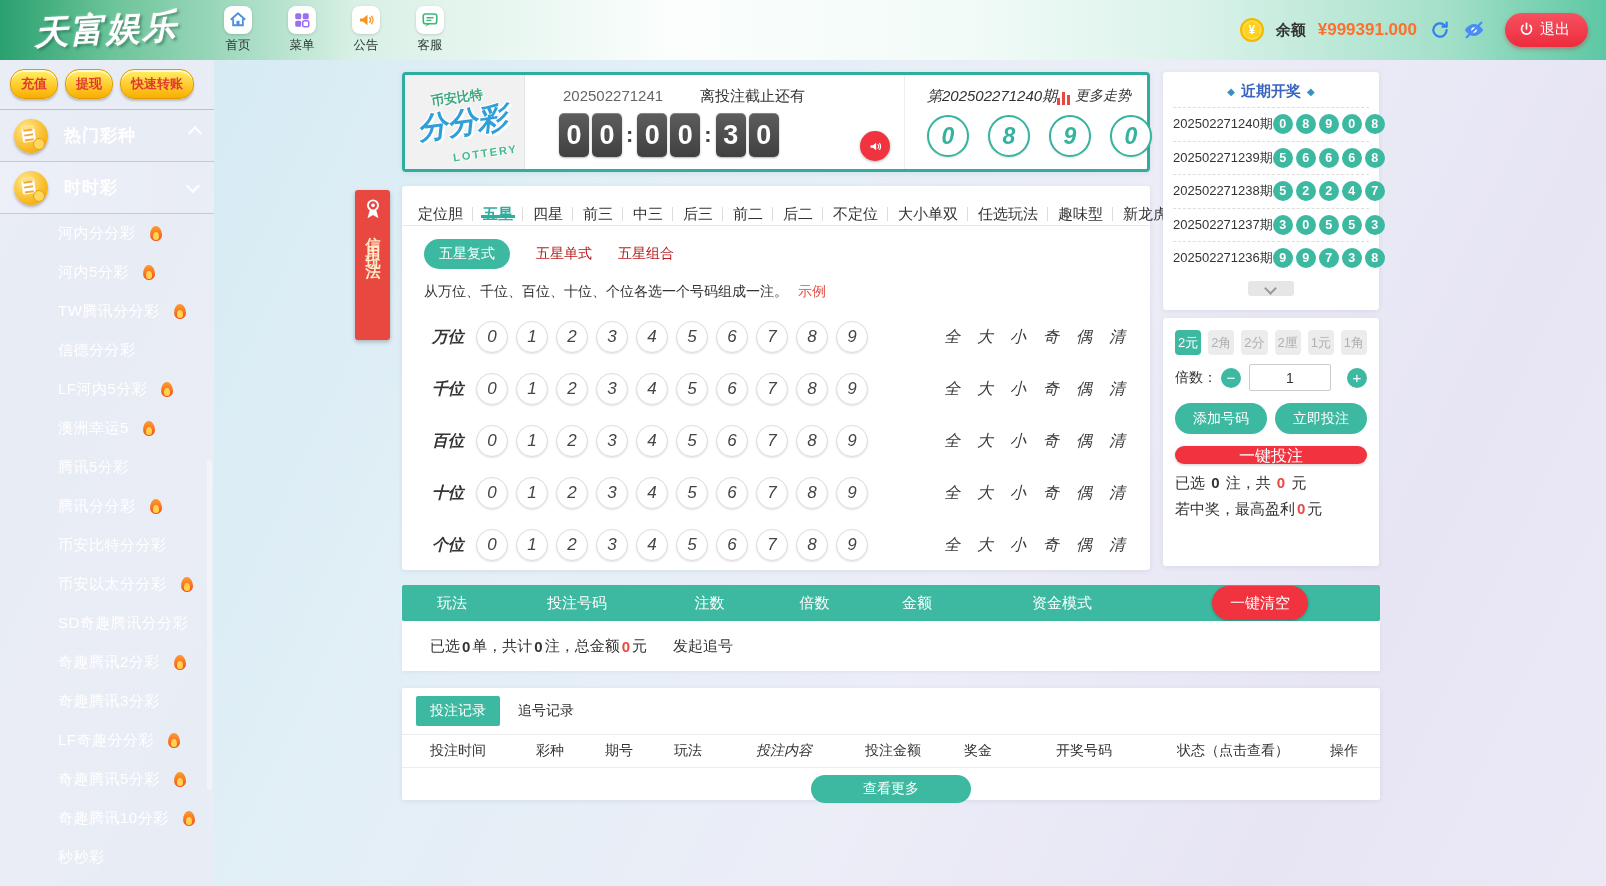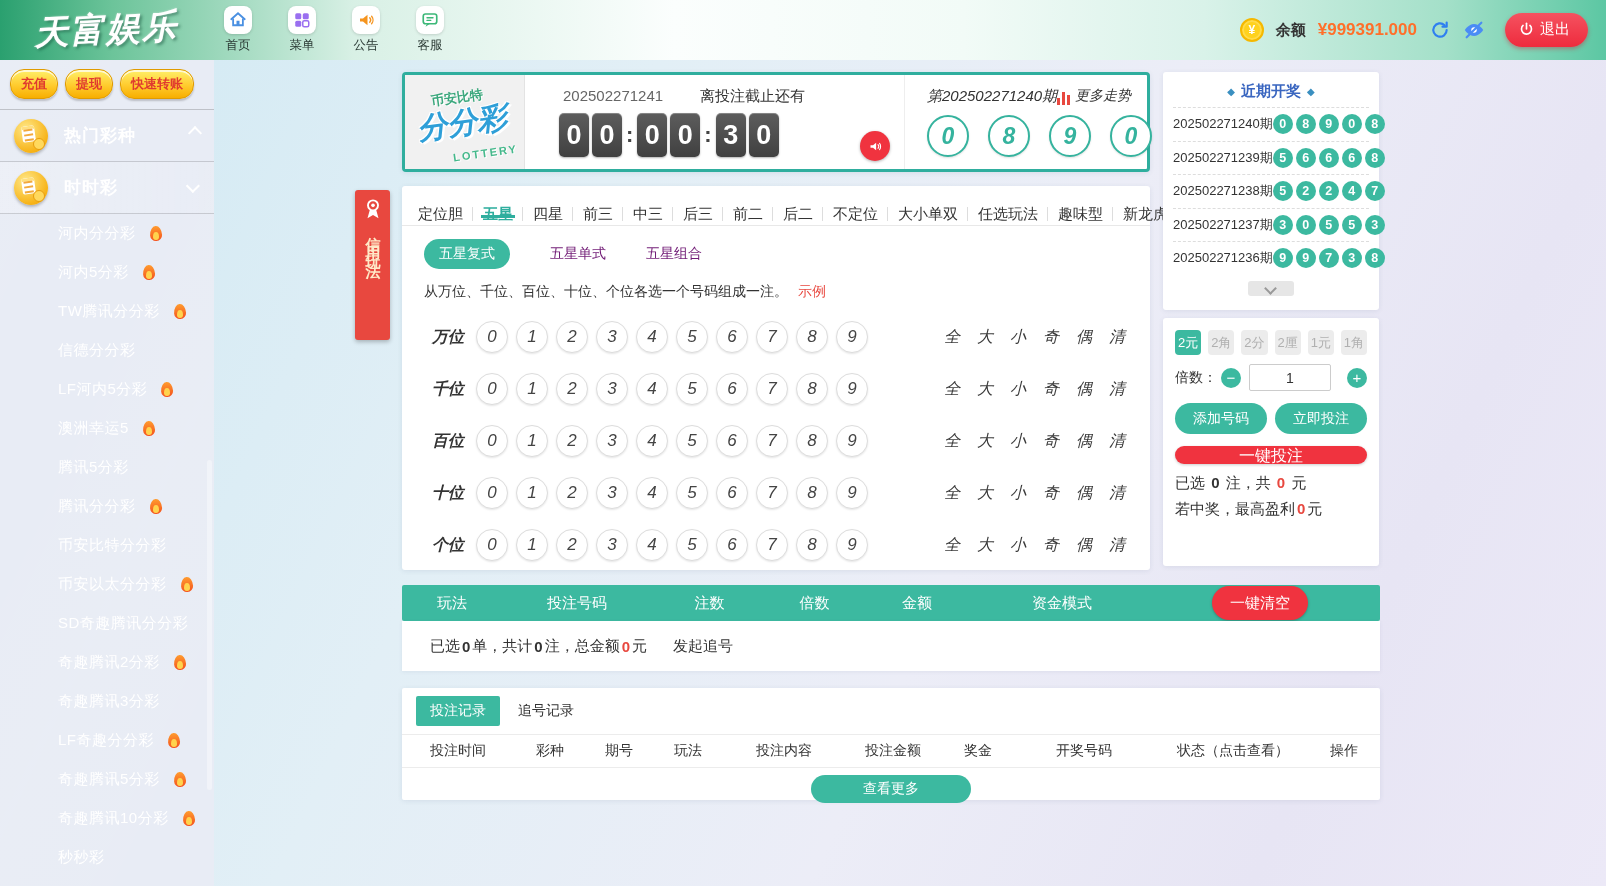--- a/index.html
+++ b/index.html
@@ -115,22 +115,22 @@
   
   #bet-panel { left:188px; top:126px; width:748px; height:384px; border-radius:3px; }
   .tabs-row { display:flex; align-items:center; height:40px; border-bottom:1px solid #e8e8e8; padding:0 6px; }
   .btab { position:relative; font-size:15px; color:#333; padding:0 10px; height:24px; line-height:40px;
     cursor:pointer; white-space:nowrap; }
   .btab:not(:last-of-type)::after { content:""; position:absolute; right:0; top:13px; height:14px;
     border-right:1px solid #ddd; }
   .btab.active { color:#2fae9e; font-weight:bold;text-align:center; }
   .btab.active::before { content:""; position:absolute; left:8px; right:8px; bottom:0;
     border-bottom:3px solid #2fae9e; }
-  .subtabs { display:flex; align-items:center; gap:40px; padding:13px 0 0 22px; }
-  .stab { font-size:14px; color:#701a75; cursor:pointer; }
+  .subtabs { display:flex; align-items:center; gap:26px; padding:13px 0 0 22px; }
+  .stab { font-size:14px; color:#b91c1c; cursor:pointer; }
   .stab.active { background:#3cb9a0; color:#fff; border-radius:15px; padding:6px 15px; }
   .bet-desc { padding:14px 0 0 22px; font-size:14px; color:#333; }
   .example-link { color:#e8483f; margin-left:6px; cursor:pointer; }
   .num-rows { padding:10px 0 0 0;font-style:italic; }
   .num-row { height:52px; display:flex; align-items:center; }
   .row-label { width:36px; margin-left:30px; font-size:16px; font-weight:bold; color:#333; }
   .balls { display:flex; gap:8px; margin-left:8px; }
   .ball { width:32px; height:32px; border-radius:50%; background:#fff; border:1px solid #ddd;
     box-shadow:0 1px 2px rgba(0,0,0,.10); color:#444; font-size:17px; display:flex; align-items:center;
     justify-content:center; cursor:pointer; }
@@ -155,21 +155,21 @@
 
   
   #rec-panel { left:188px; top:628px; width:978px; height:112px; border-radius:2px; }
   .rec-tabs { display:flex; align-items:center; gap:4px; padding:8px 0 0 14px; }
   .rtab { font-size:14px; color:#333; padding:6px 14px; cursor:pointer; border-radius:2px; }
   .rtab.active { background:#3cb9a0; color:#fff; }
   .rec-head { display:flex; align-items:center; height:34px; margin-top:8px;
     border-top:1px solid #ececec; border-bottom:1px solid #ececec; font-size:14px; color:#333; }
   .rh-col { text-align:center; }
   .rh-col:nth-child(1){width:112px;} .rh-col:nth-child(2){width:72px;} .rh-col:nth-child(3){width:66px;}
-  .rh-col:nth-child(4){width:72px;} .rh-col:nth-child(5){width:120px;} .rh-col:nth-child(6){width:98px;}
+  .rh-col:nth-child(4){width:72px;} .rh-col:nth-child(5){width:120px;font-style:italic;} .rh-col:nth-child(6){width:98px;}
   .rh-col:nth-child(7){width:72px;} .rh-col:nth-child(8){width:140px;} .rh-col:nth-child(9){width:158px;}
   .rh-col:nth-child(10){width:64px;}
   .more-btn { display:block; margin:7px auto 0; width:160px; height:28px; background:#3cb9a0; color:#fff;
     font-size:14px; border:none; border-radius:14px; cursor:pointer; }
 
   
   #recent-panel { left:949px; top:12px; width:216px; height:238px; border-radius:3px; padding:6px 10px 0; }
   .recent-title { text-align:center; font-size:15px; font-weight:bold; color:#3a66c0; padding:4px 0 6px; }
   .recent-title .dia { color:#3a8fc0; font-size:10px; vertical-align:1px; margin:0 6px; }
   .recent-row { display:flex; align-items:center; height:33.5px; border-top:1px dashed #ddd; }

